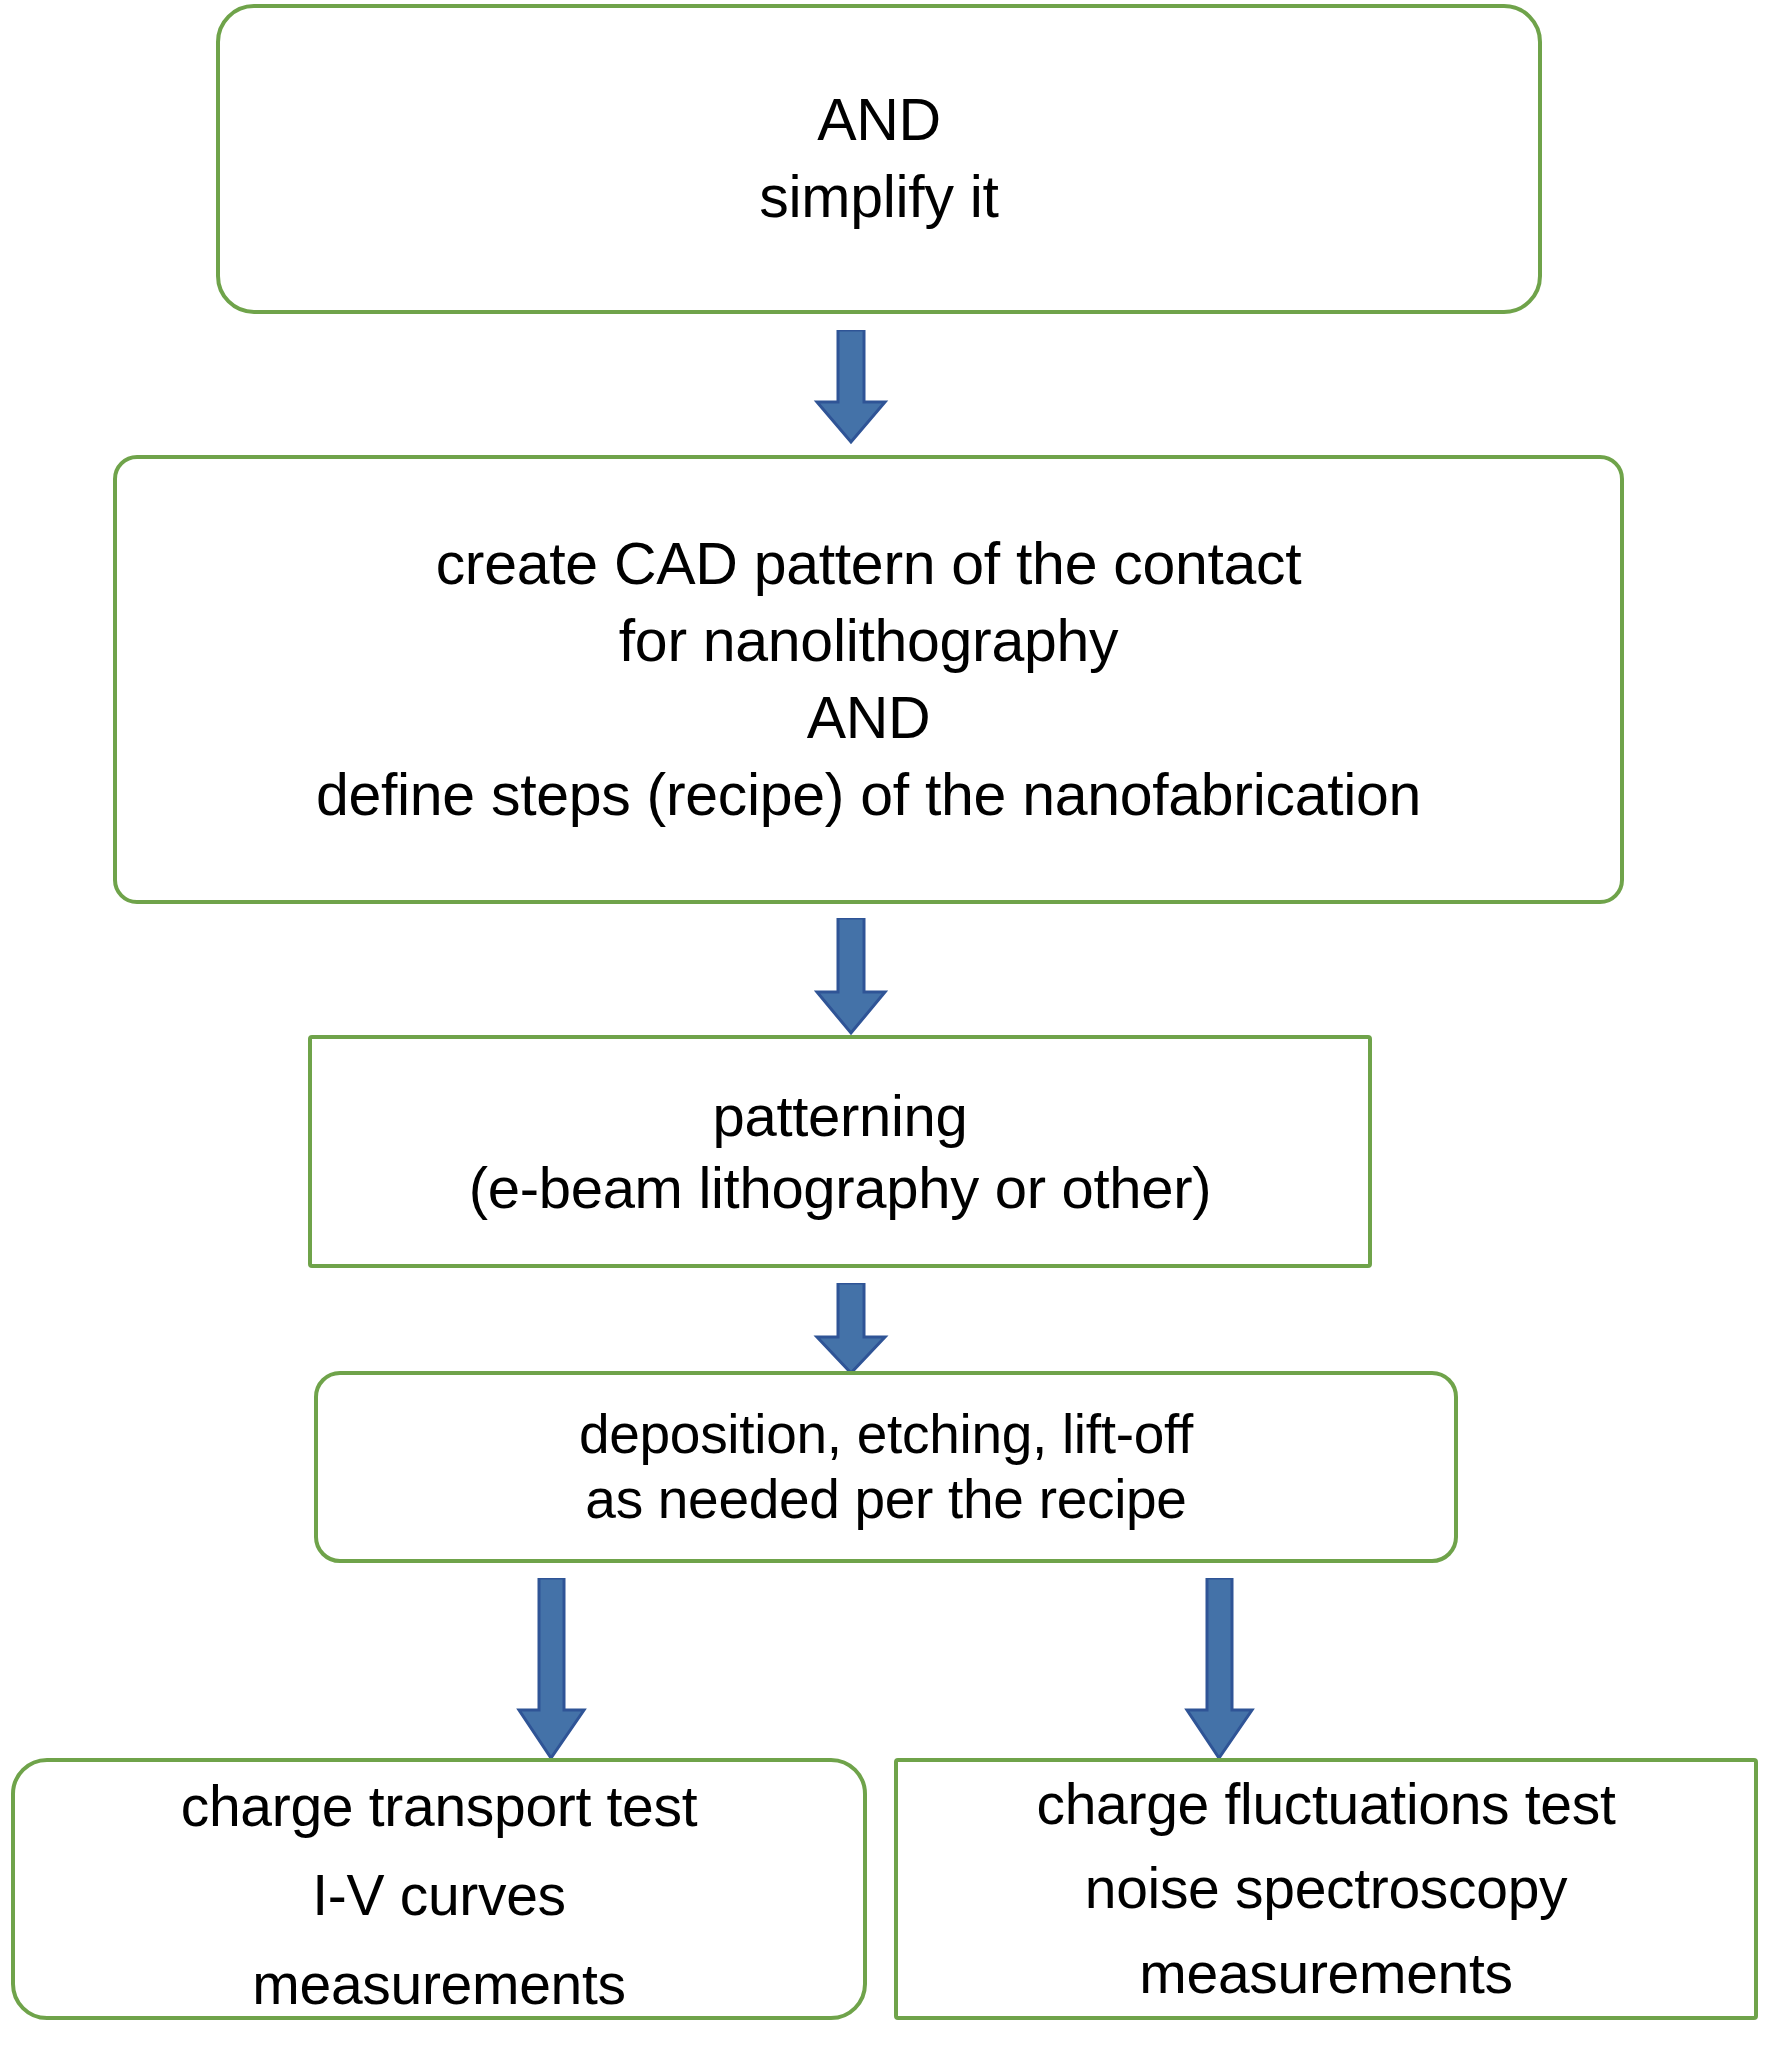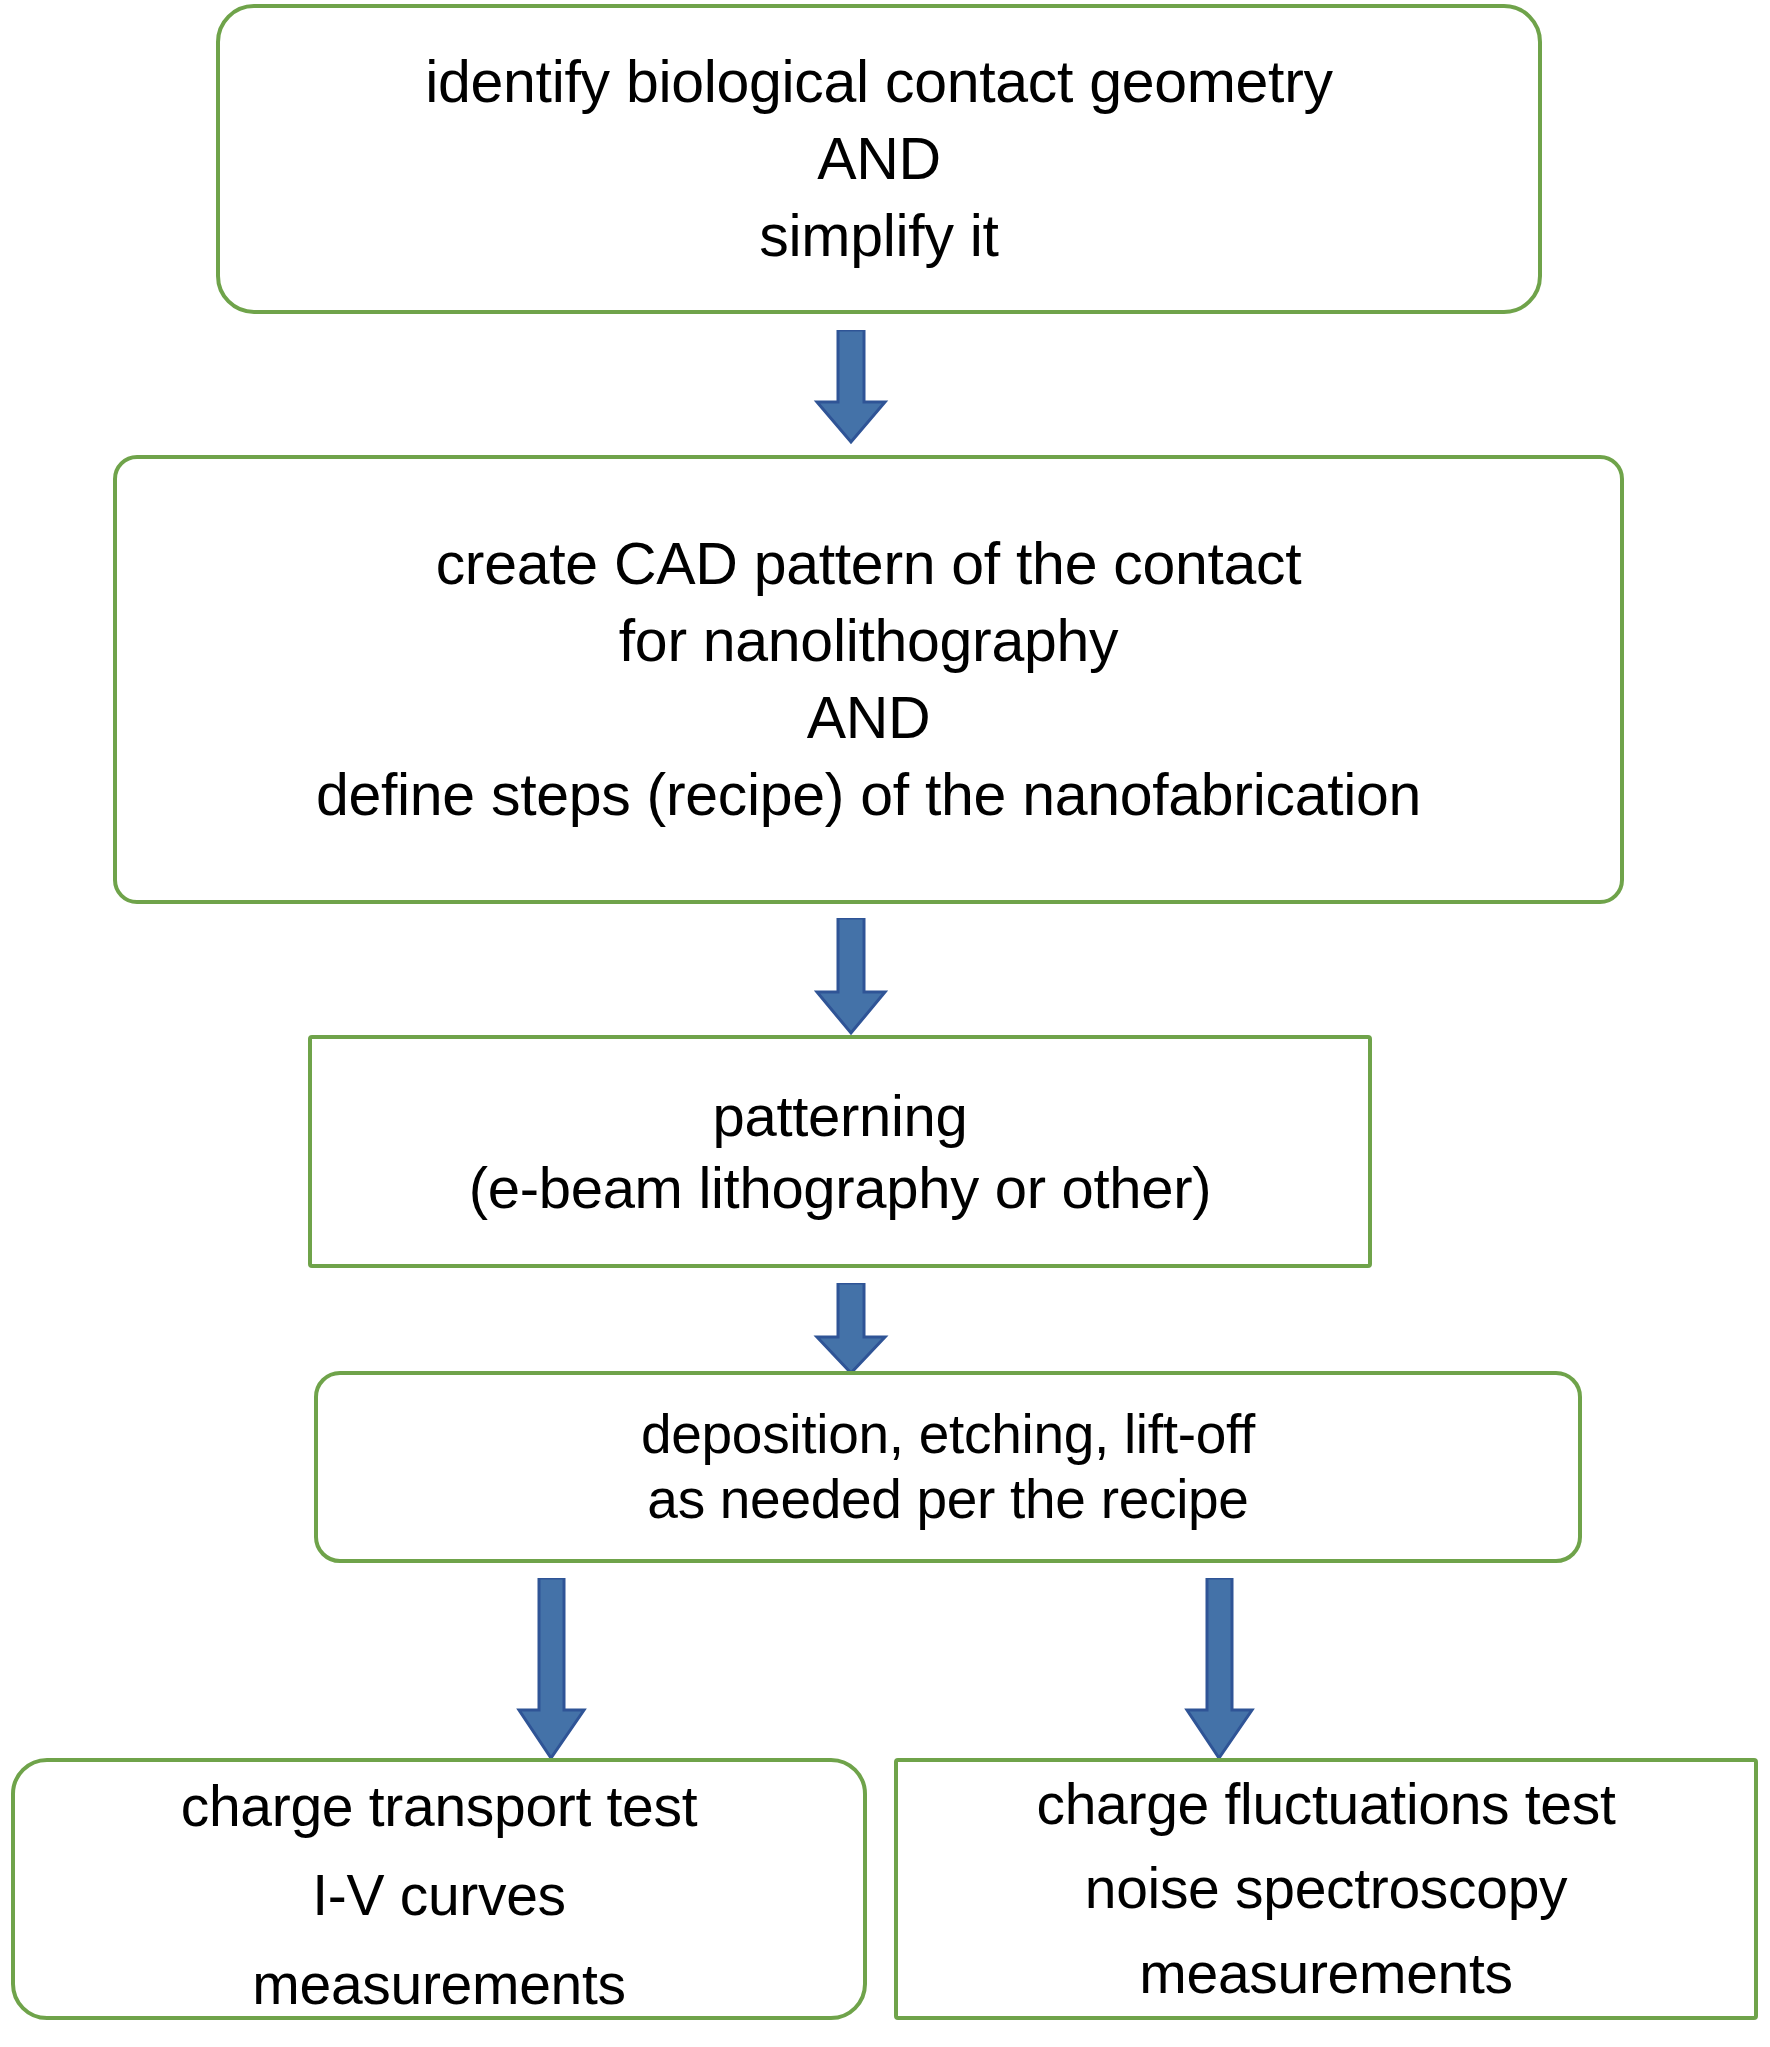--- a/index.html
+++ b/index.html
@@ -56,21 +56,21 @@
   #node-cad .line { margin: 9px 0; }
 
   #node-patterning {
     left: 308px;  top: 1035px; width: 1064px; height: 233px;
     font-size: 58px;
     border-radius: 4px;
   }
   #node-patterning .line { margin: 7px 0; }
 
   #node-deposition {
-    left: 314px;  top: 1371px; width: 1268px; height: 192px;
+    left: 314px;  top: 1371px; width: 1144px; height: 192px;
     font-size: 55px;
     border-radius: 26px;
   }
   #node-deposition .line { margin: 5px 0; }
 
   #node-transport {
     left: 11px;   top: 1758px; width: 856px;  height: 262px;
     font-size: 57px;
     border-radius: 36px;
     justify-content: space-around;
@@ -97,21 +97,20 @@
   #arrow-3 { left: 811px;  top: 1283px; }
   #arrow-4 { left: 514px;  top: 1578px; }
   #arrow-5 { left: 1182px; top: 1578px; }
 </style>
 </head>
 <body>
 
 <div id="canvas">
 
   <div class="node" id="node-identify">
-    <span class="line">identify biological contact geometry</span>
     <span class="line">AND</span>
     <span class="line">simplify it</span>
   </div>
 
   <div class="arrow" id="arrow-1">
     <svg width="80" height="115" viewBox="0 0 80 115">
       <polygon points="27,0 53,0 53,72 74,72 40,112 6,72 27,72" fill="#4472A8" stroke="#2F5496" stroke-width="3" stroke-linejoin="miter"></polygon>
     </svg>
   </div>
 

